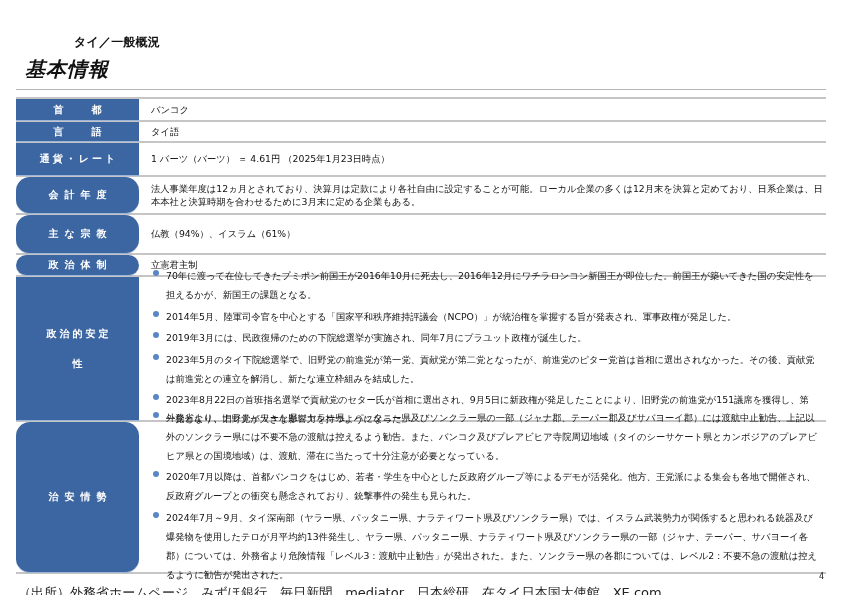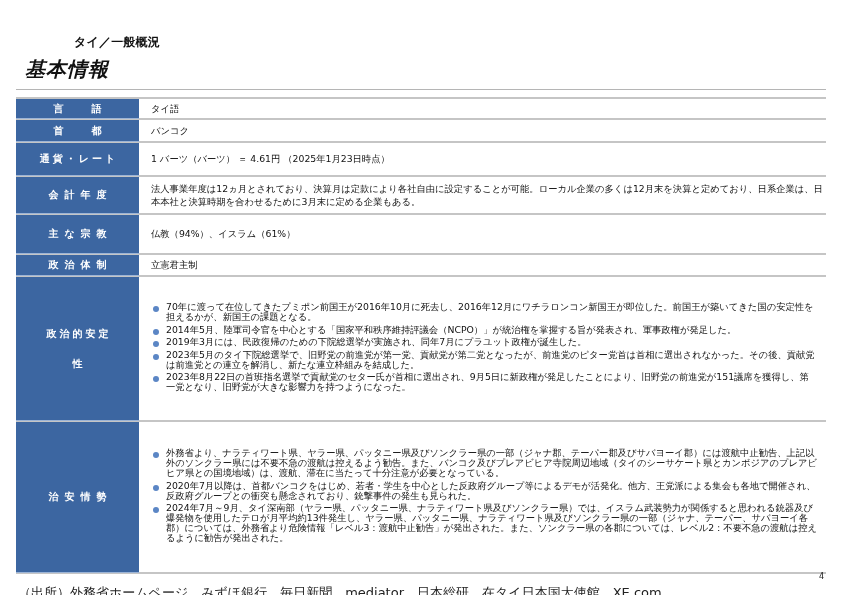--- a/index.html
+++ b/index.html
@@ -14,43 +14,43 @@
     .row .val { flex: 1; padding: 3px 0 3px 12px; font-size: 9.3px; line-height: 13.5px; display: flex; flex-direction: column; justify-content: center; }
     .r-capital { height: 23px; }
     .r-lang { height: 21px; }
     .r-cur { height: 34px; }
     .r-fy { height: 38px; }
     .r-rel { height: 40px; }
     .r-pol { height: 22px; }
     .r-stab { height: 145px; }
     .r-sec { height: 152px; }
     .sp-wide { letter-spacing: 28px; padding-left: 28px; }
-    .sp-mid { letter-spacing: 6px; padding-left: 6px; }
+    .sp-mid { letter-spacing: 6px; padding-left: 6px; border-radius: 14px; }
     .sp-small { letter-spacing: 3px; padding-left: 3px; }
     ul.bullets { list-style: none; padding: 2px 0; }
-    ul.bullets li { position: relative; padding-left: 15px; margin-bottom: 2.5px; font-size: 9.3px; line-height: 10px; padding-right: 8px; }
+    ul.bullets li { position: relative; padding-left: 15px; margin-bottom: 2.5px; font-size: 9.3px; line-height: 19px; padding-right: 8px; }
     ul.bullets li .dot { position: absolute; left: 2px; top: 4px; width: 6px; height: 6px; border-radius: 50%; background: #5b86c5; }
     .source { position: absolute; left: 18px; top: 584px; font-size: 13px; color: #222222; }
     .page-no { position: absolute; right: 18px; top: 572px; font-size: 8px; color: #222222; }
   </style>
 </head>
 <body>
 
 <div class="subtitle">タイ／一般概況</div>
 <div class="title">基本情報</div>
 <div class="top-rule"></div>
 
 <div class="table">
+  <div class="row r-capital">
+    <div class="lbl sp-wide">首都</div>
+    <div class="val">バンコク</div>
+  </div>
   <div class="row r-lang">
     <div class="lbl sp-wide">言語</div>
     <div class="val">タイ語</div>
-  </div>
-  <div class="row r-capital">
-    <div class="lbl sp-wide">首都</div>
-    <div class="val">バンコク</div>
   </div>
   <div class="row r-cur">
     <div class="lbl sp-small">通貨・レート</div>
     <div class="val">1 バーツ（バーツ） ＝ 4.61円 （2025年1月23日時点）</div>
   </div>
   <div class="row r-fy">
     <div class="lbl sp-mid">会計年度</div>
     <div class="val">法人事業年度は12ヵ月とされており、決算月は定款により各社自由に設定することが可能。ローカル企業の多くは12月末を決算と定めており、日系企業は、日本本社と決算時期を合わせるために3月末に定める企業もある。</div>
   </div>
   <div class="row r-rel">

